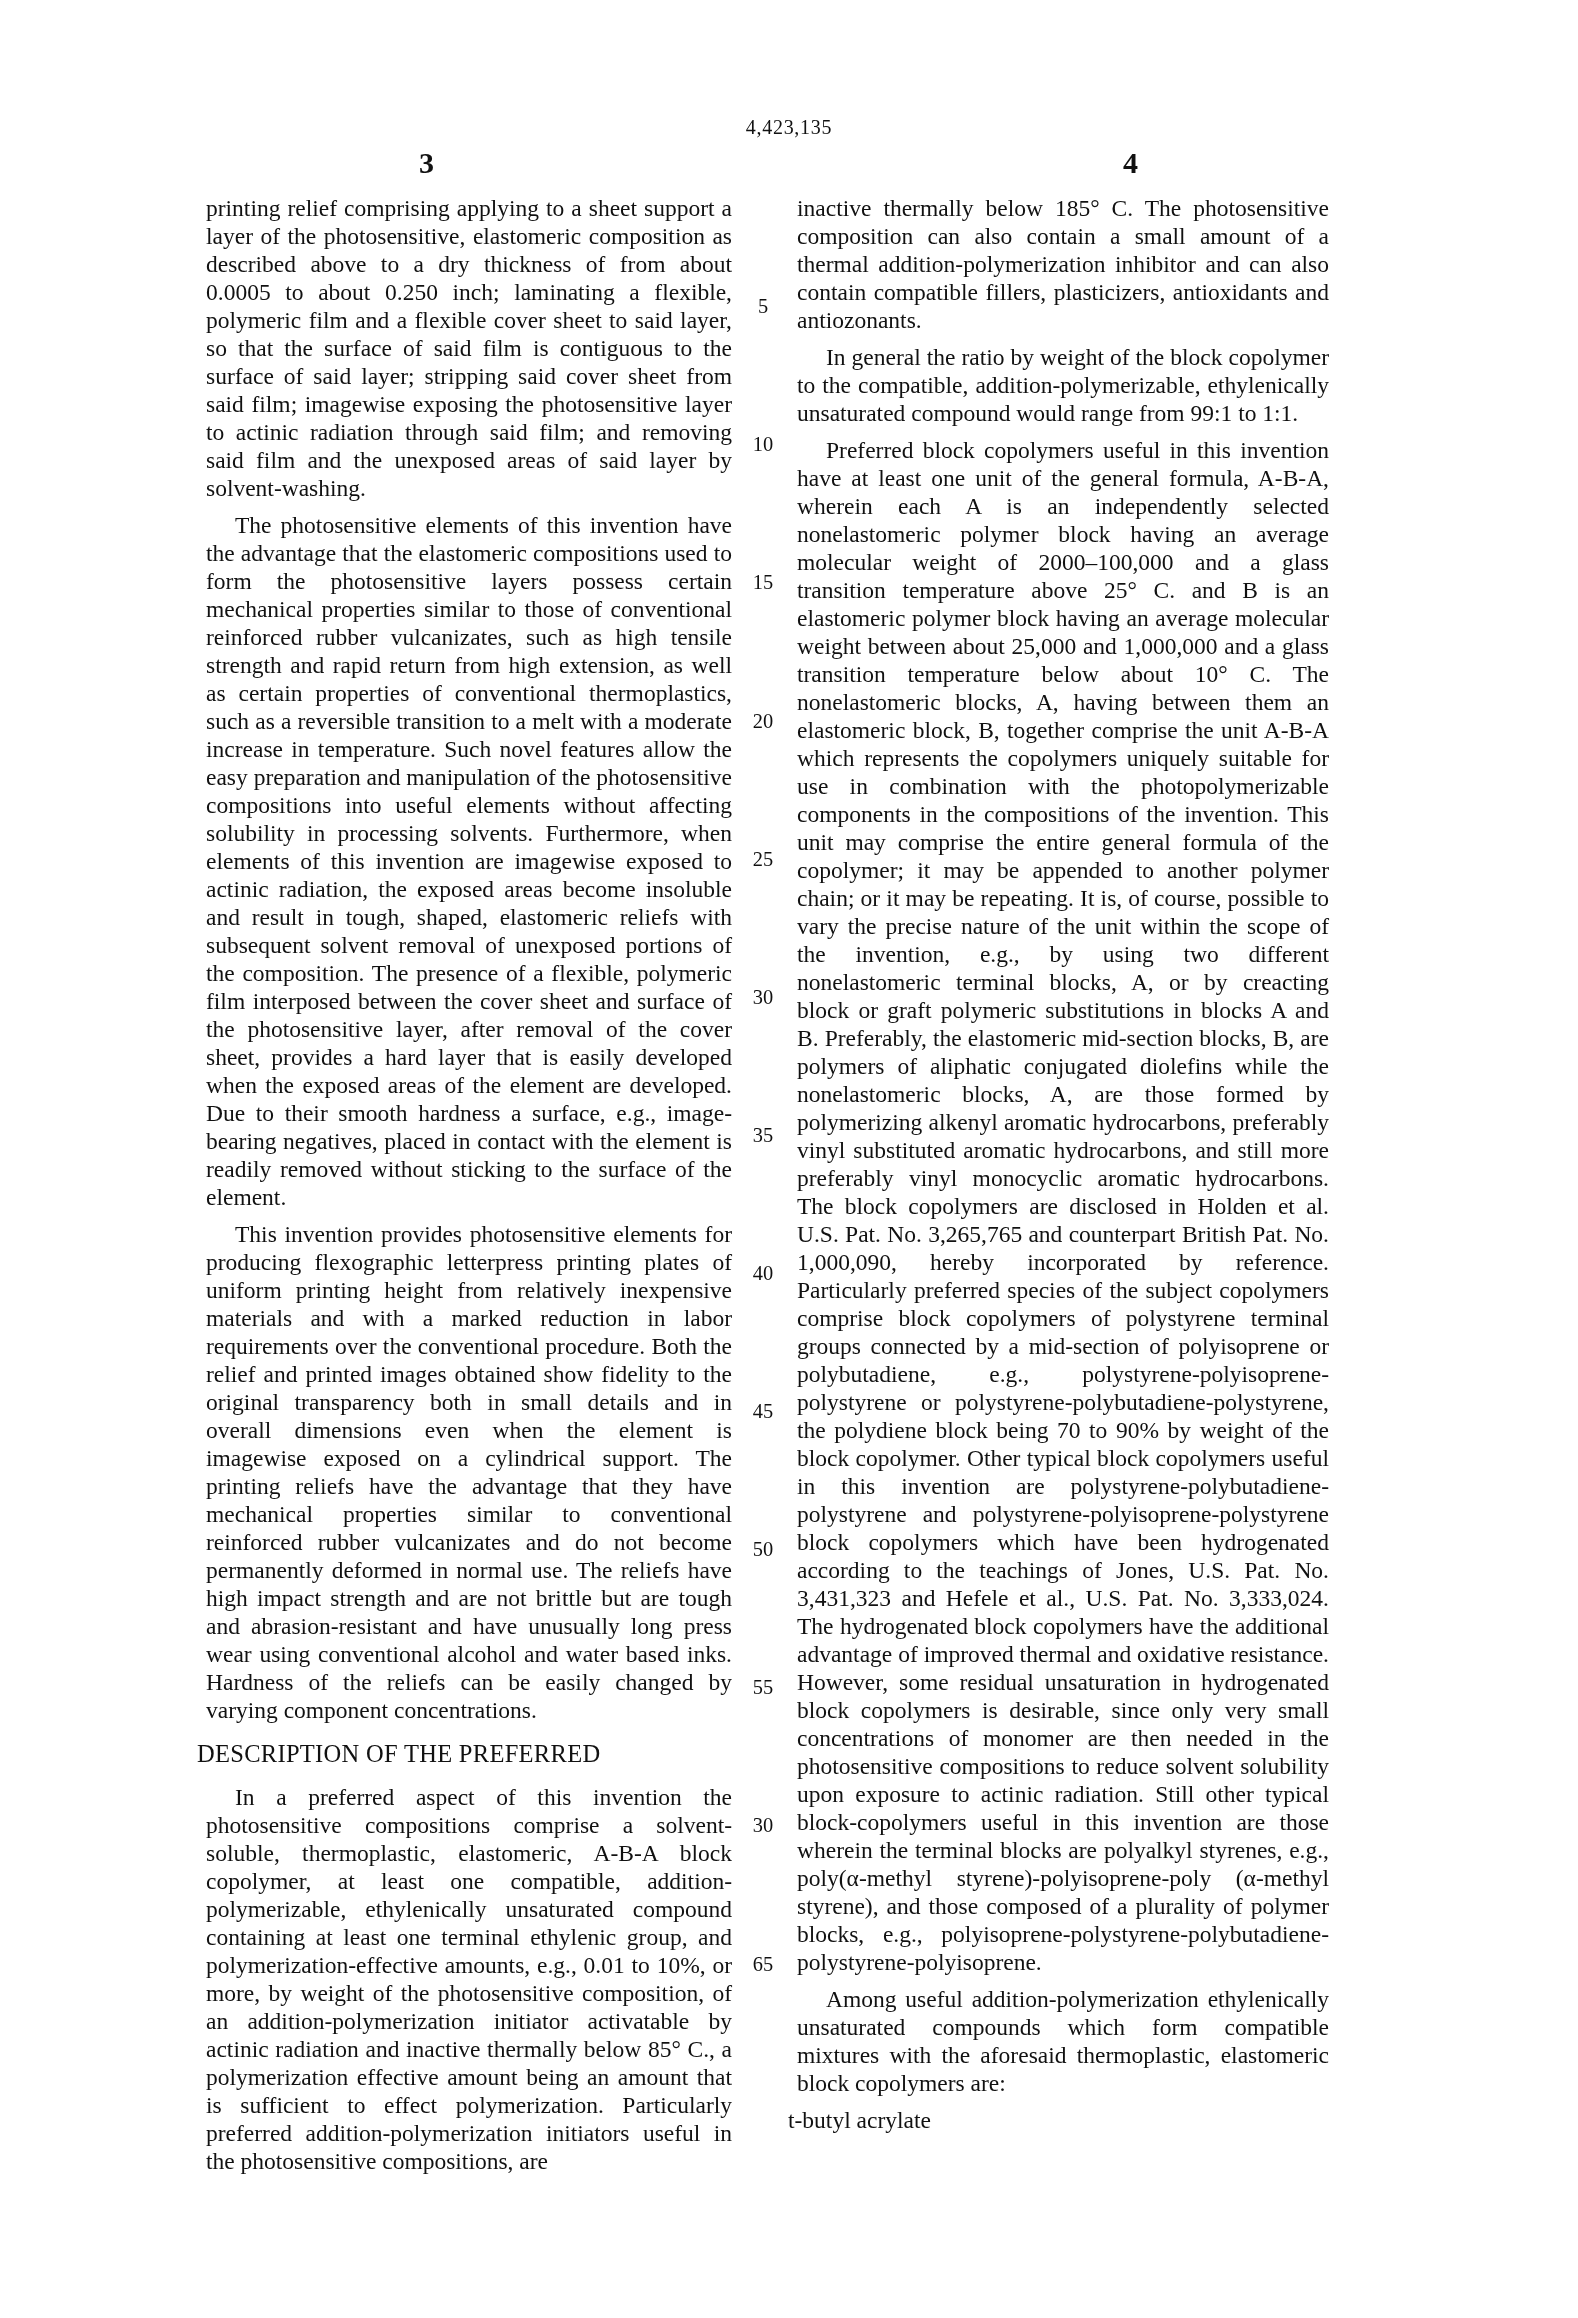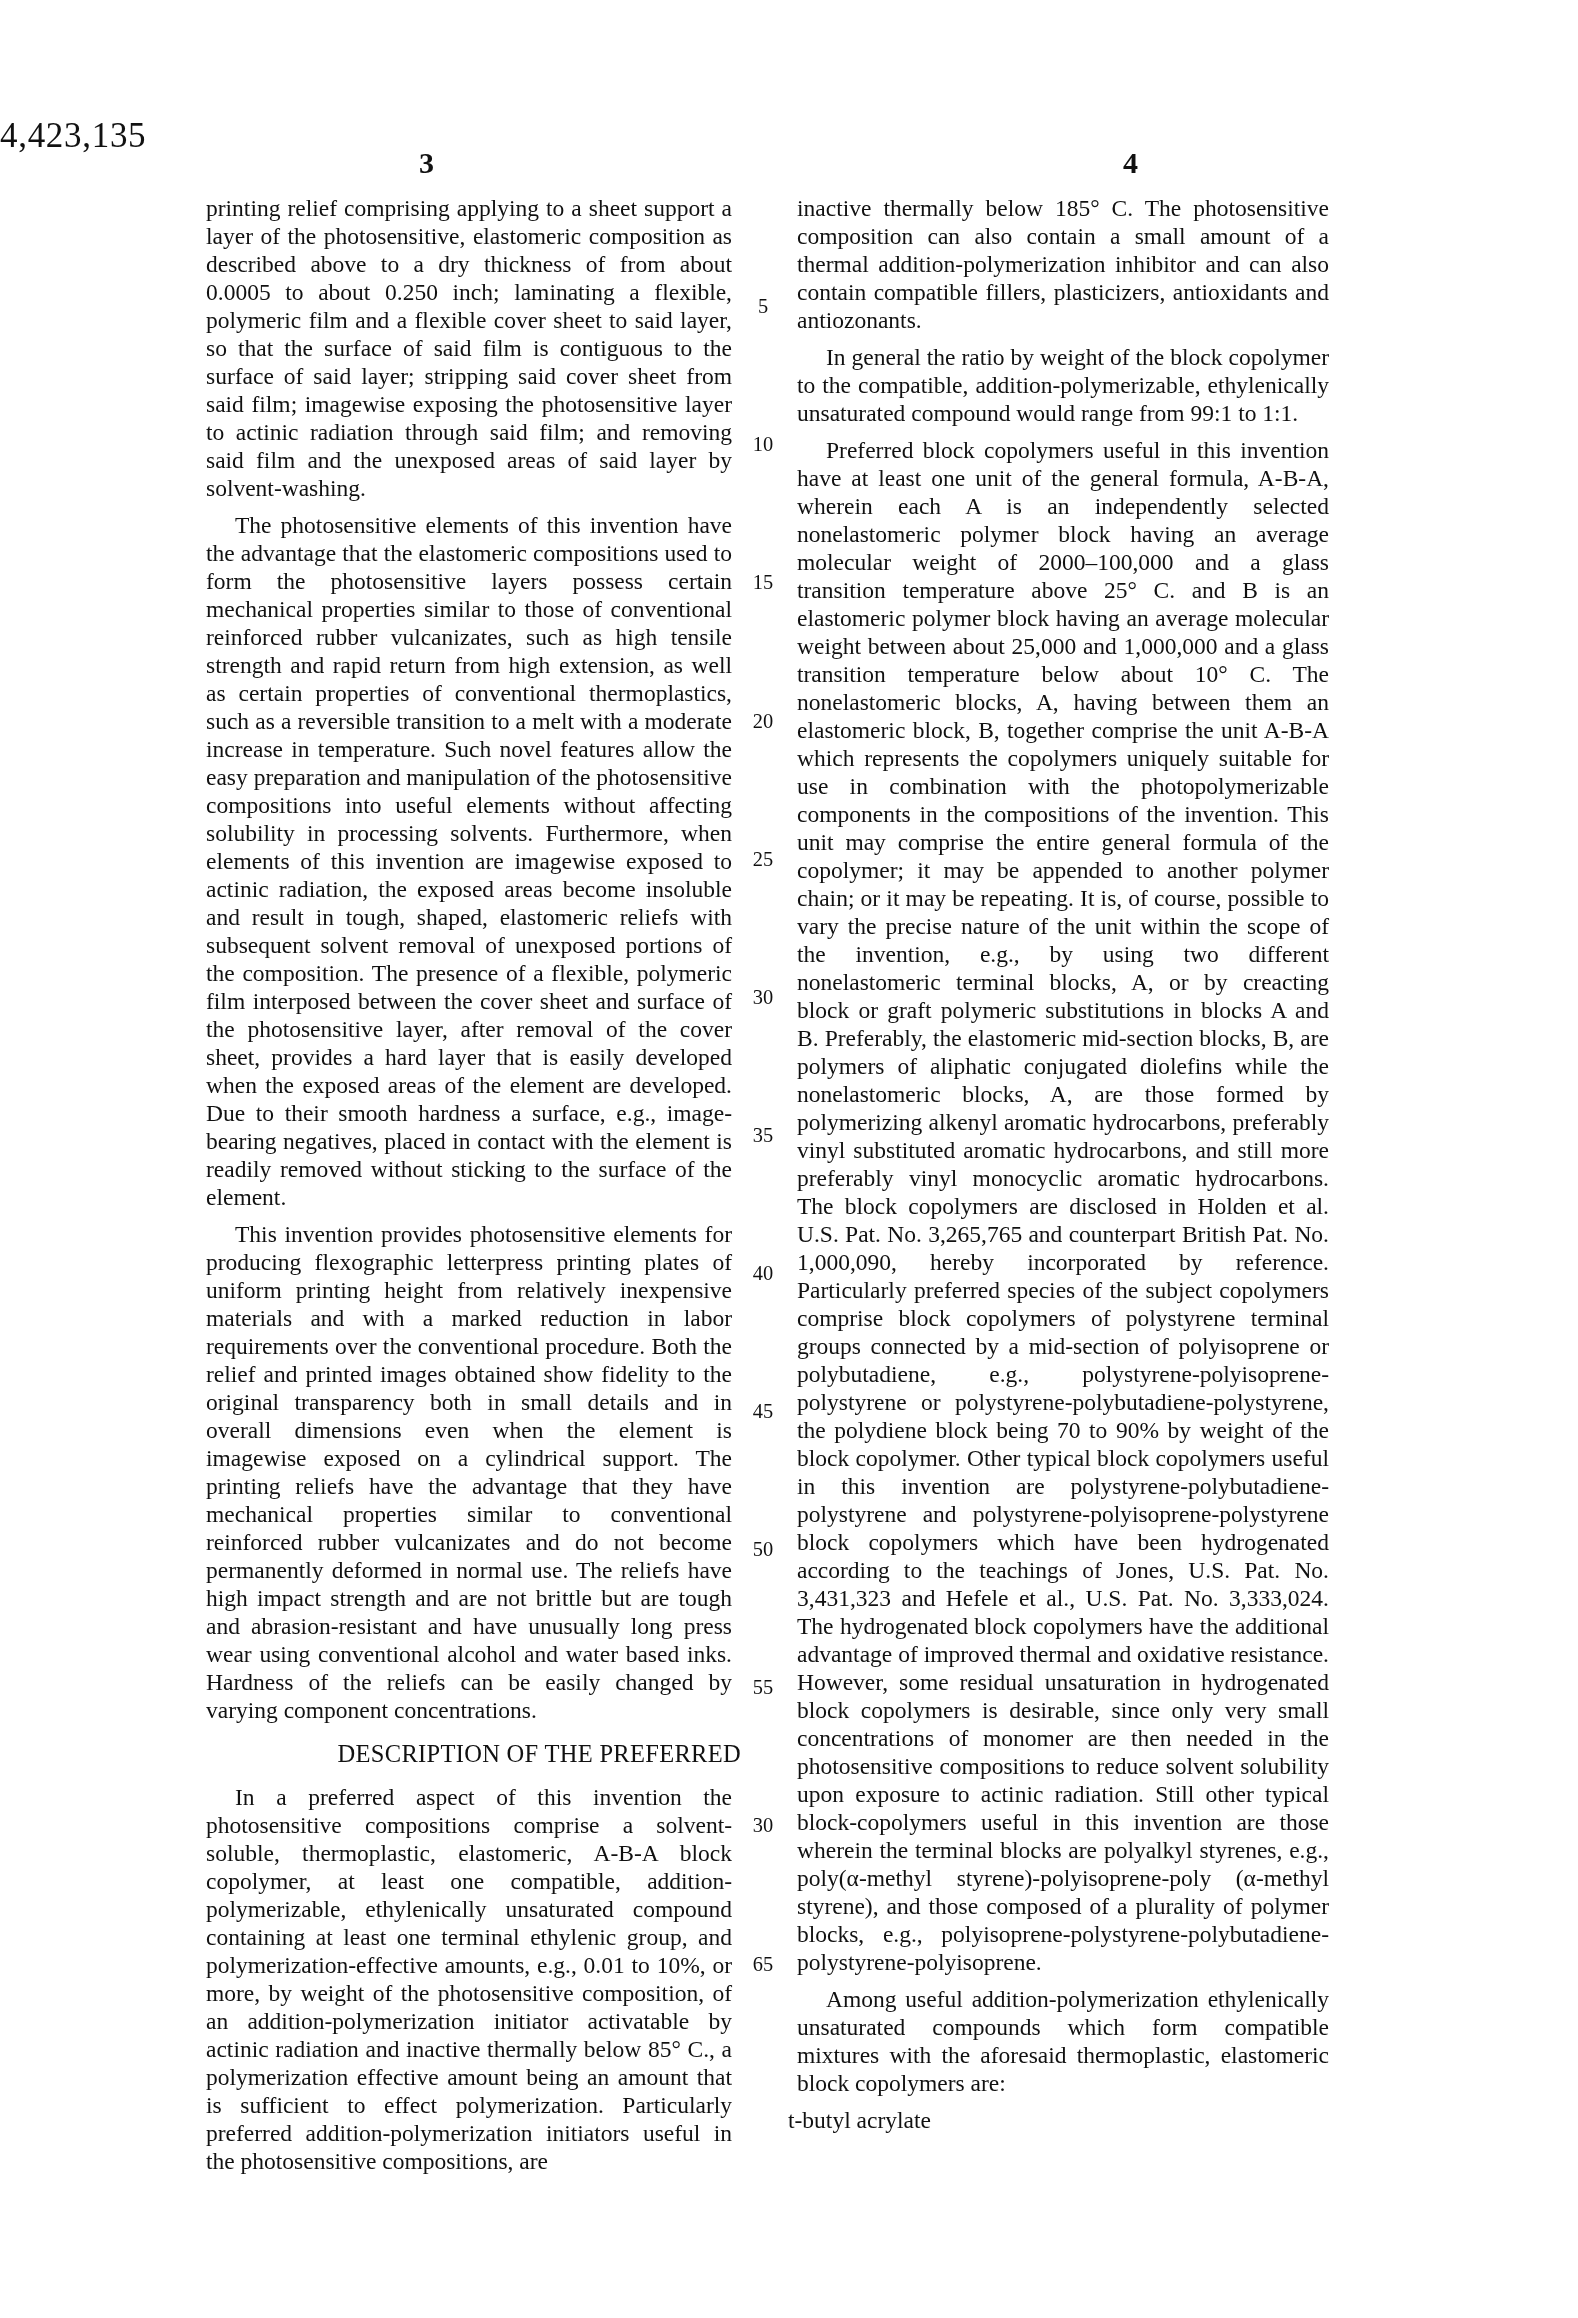--- a/index.html
+++ b/index.html
@@ -1,26 +1,26 @@
 <!DOCTYPE html>
 <html style="font-size:11px"><head>
 <meta charset="utf-8">
 <style>
   html, body { margin:0; padding:0; background:#ffffff; }
   body { width:1578px; height:2319px; position:relative; overflow:hidden;
          font-family:"Liberation Serif","DejaVu Serif",serif; color:#111; }
-  .patent-number { position:absolute; top:116px; left:0; width:1578px; 
-         font-size:35px; letter-spacing:0.7px; }
+  .patent-number { position:absolute; top:116px; left:0; width:1578px; text-align:center;
+         font-size:20px; letter-spacing:0.7px; }
   .col-number { position:absolute; top:146px; font-size:30px; font-weight:bold; }
   .column { position:absolute; top:185px; width:544px; font-size:23.5px; line-height:28px; }
   .col-left { left:197px; }
   .col-right { left:788px; width:550px; }
   .column p { margin:9px; text-align:justify; text-indent:0; }
   .column p.indent { text-indent:29px; }
-  .heading { text-align:right; font-size:24.5px; line-height:28px; margin:16.3px 0 15px 0; letter-spacing:0.3px;font-family:Liberation Serif, serif; }
+  .heading { text-align:left; font-size:24.5px; line-height:28px; margin:16.3px 0 15px 0; letter-spacing:0.3px;font-family:Liberation Serif, serif; }
   .line-numbers { position:absolute; left:746px; top:185px; width:34px; font-size:20.4px; }
   .line-numbers span { position:absolute; left:0; width:34px; text-align:center; }
   .list-item { margin-top:7px; }
 </style>
 </head>
 <body>
 
 <div class="patent-number">4,423,135</div>
 <div class="col-number" style="left:419px;">3</div>
 <div class="col-number" style="left:1123px;">4</div>

